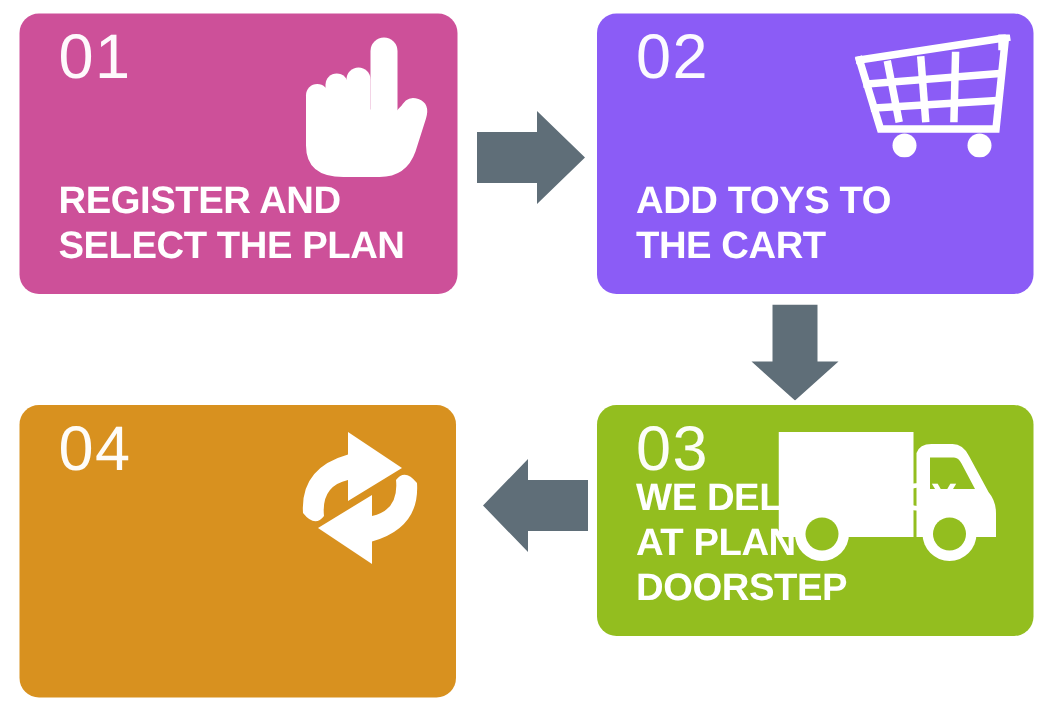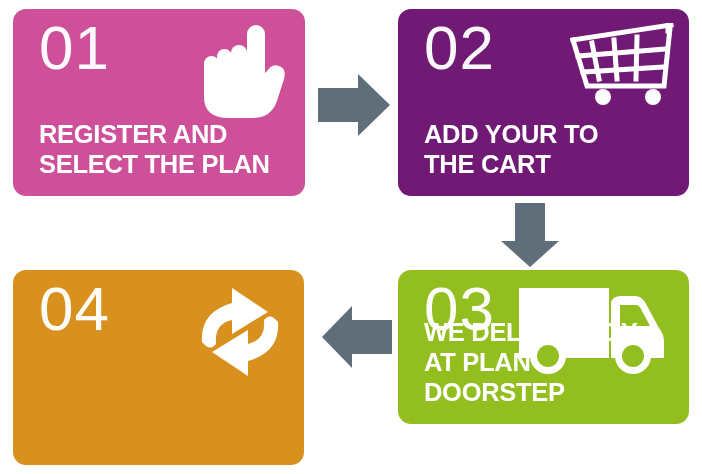--- a/index.html
+++ b/index.html
@@ -24,21 +24,21 @@
   .card {
     position: absolute;
     border-radius: 13px;
     box-sizing: border-box;
     overflow: hidden;
   }
   .card-number {
     position: absolute;
     left: 26px;
     top: 8px;
-    font-size: 62px;
+    font-size: 42px;
     font-weight: 300;
     line-height: 1;
     letter-spacing: 1px;
     color: #ffffff;
     font-family: "Liberation Sans", sans-serif;
     opacity: 0.97;
   }
   .card-icon {
     position: absolute;
     right: 14px;
@@ -118,21 +118,21 @@
     <div class="card-text">REGISTER AND
 SELECT THE PLAN</div>
   </div>
 
   <div class="arrow" id="arrow-right">
     <svg width="72" height="62" viewBox="0 0 72 62" xmlns="http://www.w3.org/2000/svg">
       <path d="M0 14 L40 14 L40 0 L72 31 L40 62 L40 48 L0 48 Z" fill="#5f6e78"></path>
     </svg>
   </div>
 
-  <div class="card" id="card-2" style="background:#701a75;padding-left:23px;">
+  <div class="card" id="card-2" style="background:#8b5cf6;padding-left:23px;">
     <div class="card-number">02</div>
 
     <div class="card-icon" style="right:12px; top:14px;">
       <svg width="110" height="82" viewBox="0 0 110 82" xmlns="http://www.w3.org/2000/svg">
         <g stroke="#ffffff" stroke-width="5" fill="none" stroke-linecap="square">
 
           <path d="M6 17 L104 2"></path>
           <path d="M101 1 L101 8"></path>
 
           <path d="M6 17 L20 63 L97 63 L103 5"></path>
@@ -143,21 +143,21 @@
 
           <path d="M11 33 L99 26"></path>
           <path d="M16 49 L98 44"></path>
         </g>
 
         <circle cx="36" cy="74" r="8" fill="#ffffff"></circle>
         <circle cx="86" cy="74" r="8" fill="#ffffff"></circle>
       </svg>
     </div>
 
-    <div class="card-text">ADD YOUR TO
+    <div class="card-text">ADD TOYS TO
 THE CART</div>
   </div>
 
   <div class="arrow" id="arrow-down">
     <svg width="66" height="64" viewBox="0 0 66 64" xmlns="http://www.w3.org/2000/svg">
       <path d="M18 0 L48 0 L48 38 L62 38 L33 64 L4 38 L18 38 Z" fill="#5f6e78"></path>
     </svg>
   </div>
 
   <div class="card" id="card-3" style="background:#93be1f;">

